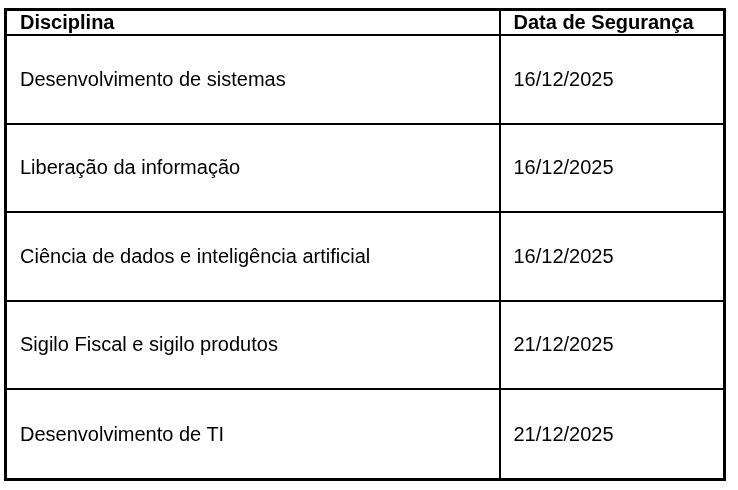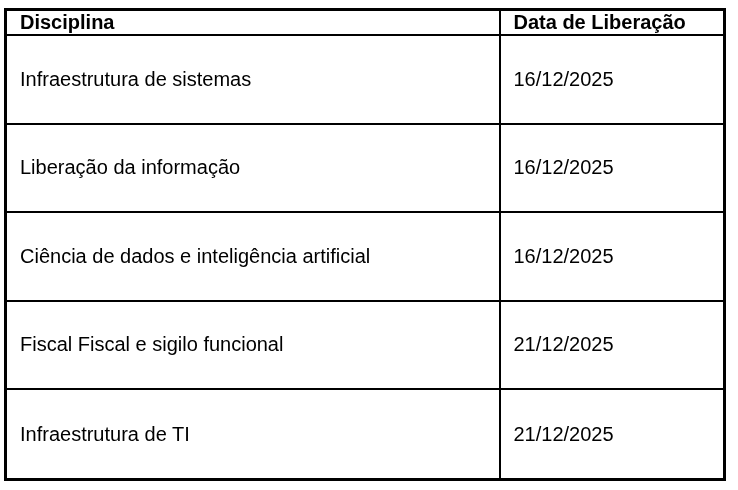--- a/index.html
+++ b/index.html
@@ -42,38 +42,38 @@
 <body>
 
 <table class="schedule-table">
   <colgroup>
     <col class="col-discipline">
     <col class="col-date">
   </colgroup>
   <thead>
     <tr>
       <th>Disciplina</th>
-      <th>Data de Liberação</th>
+      <th>Data de Segurança</th>
     </tr>
   </thead>
   <tbody>
     <tr>
-      <td>Infraestrutura de sistemas</td>
+      <td>Desenvolvimento de sistemas</td>
       <td>16/12/2025</td>
     </tr>
     <tr>
       <td>Liberação da informação</td>
       <td>16/12/2025</td>
     </tr>
     <tr>
       <td>Ciência de dados e inteligência artificial</td>
       <td>16/12/2025</td>
     </tr>
     <tr>
-      <td>Fiscal Fiscal e sigilo funcional</td>
+      <td>Sigilo Fiscal e sigilo produtos</td>
       <td>21/12/2025</td>
     </tr>
     <tr>
-      <td>Infraestrutura de TI</td>
+      <td>Desenvolvimento de TI</td>
       <td>21/12/2025</td>
     </tr>
   </tbody>
 </table>
 
 </body></html>

